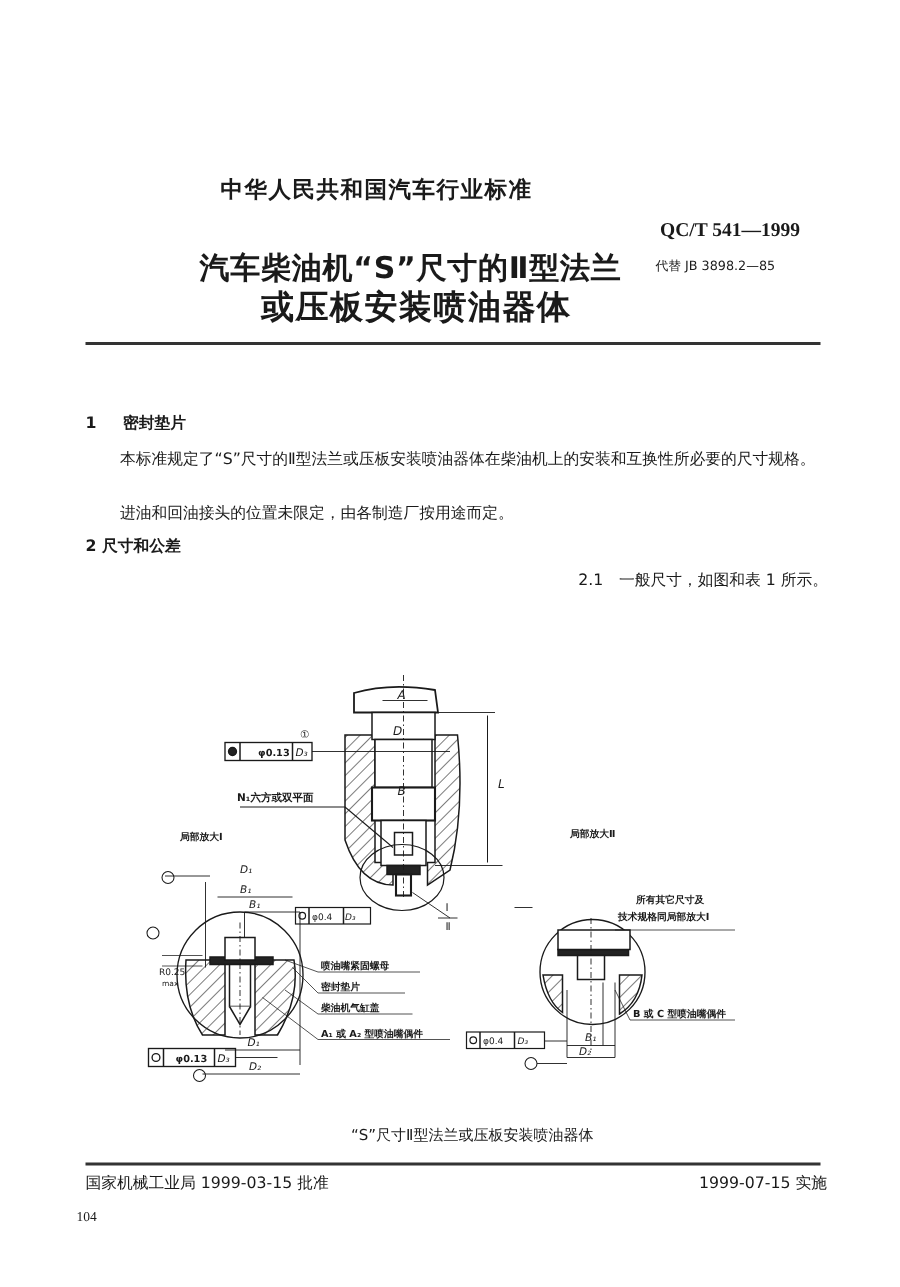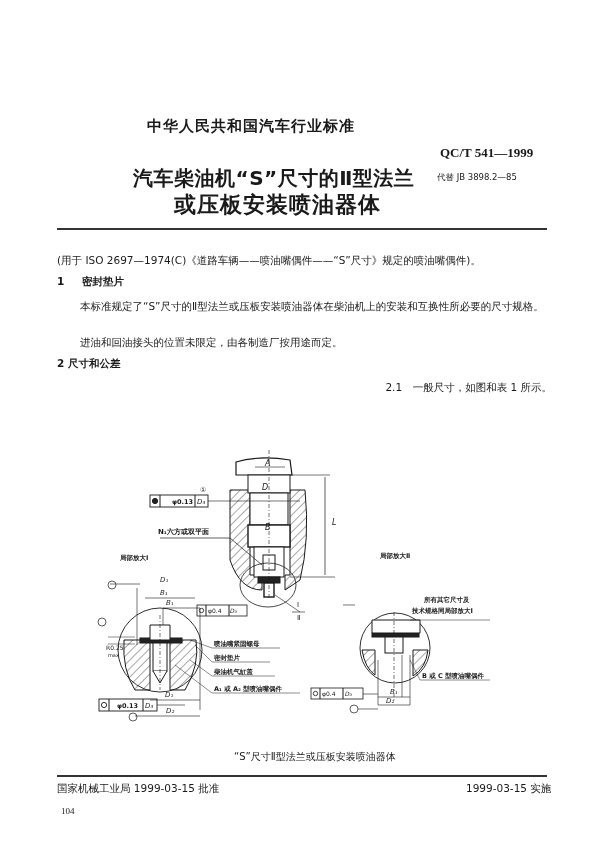--- a/index.html
+++ b/index.html
@@ -11,37 +11,36 @@
   .replaces { left: 437px; top: 172px; font-size: 8.5px; }
   .title1 { left: 133px; top: 165px; font-size: 20px; font-weight: bold; letter-spacing: 0.5px; text-align: right; }
   .title2 { left: 174px; top: 190px; font-size: 22px; font-weight: bold; letter-spacing: 1px; }
   .rule { left: 57px; width: 490px; height: 2px; background: #333; }
   .para { left: 57px; width: 495px; font-size: 10.5px; line-height: 18px; }
   .indent { text-indent: 23px; }
   .heading { left: 57px; font-size: 10.5px; font-weight: bold; }
   .caption { left: 215px; top: 750px; font-size: 10px; margin-left: 19px; }
   .footer-left { left: 57px; top: 782px; font-size: 10.5px; }
   .footer-right { left: 466px; top: 782px; font-size: 10.5px; }
-  .page-num { left: 61px; top: 806px; font-family: "Liberation Serif", serif; font-size: 9px; }
+  .page-num { left: 51px; top: 806px; font-family: "Liberation Serif", serif; font-size: 9px; }
   svg text { font-family: "DejaVu Sans", sans-serif; }
 </style>
 </head>
 <body>
 
 <div class="abs std-name">中华人民共和国汽车行业标准</div>
 <div class="abs code">QC/T 541—1999</div>
 <div class="abs replaces">代替 JB 3898.2—85</div>
 <div class="abs title1">汽车柴油机“S”尺寸的Ⅱ型法兰</div>
 <div class="abs title2">或压板安装喷油器体</div>
 
 <div class="abs rule" style="top:228px;"></div>
 
 <div class="abs para indent" style="top:233px;">
   <br>
-  <span style="display:inline-block; margin-left:-23px;">(用于 ISO 2697—1974(C)《道路车辆——喷油嘴偶件——“S”尺寸》规定的喷油嘴偶件)。</span>
 </div>
 
 <div class="abs heading" style="top:275px;">
   <span>1</span>
   <span style="margin-left:14px;">密封垫片</span>
 </div>
 
 <div class="abs para indent" style="top:297px;">本标准规定了“S”尺寸的Ⅱ型法兰或压板安装喷油器体在柴油机上的安装和互换性所必要的尺寸规格。</div>
 <div class="abs para indent" style="top:333px;">进油和回油接头的位置未限定，由各制造厂按用途而定。</div>
 
@@ -194,14 +193,14 @@
     <text x="345" y="696" font-size="6" font-style="italic">D₃</text>
     <text x="390" y="694" font-size="7" font-style="italic">B₁</text>
     <text x="386" y="703" font-size="7" font-style="italic">D₂</text>
   </g>
 </svg>
 
 <div class="abs caption">“S”尺寸Ⅱ型法兰或压板安装喷油器体</div>
 
 <div class="abs rule" style="top:775px; height:1.5px;"></div>
 <div class="abs footer-left">国家机械工业局 1999-03-15 批准</div>
-<div class="abs footer-right">1999-03-15 实施</div>
+<div class="abs footer-right">1999-07-15 实施</div>
 <div class="abs page-num">104</div>
 
 </body></html>

